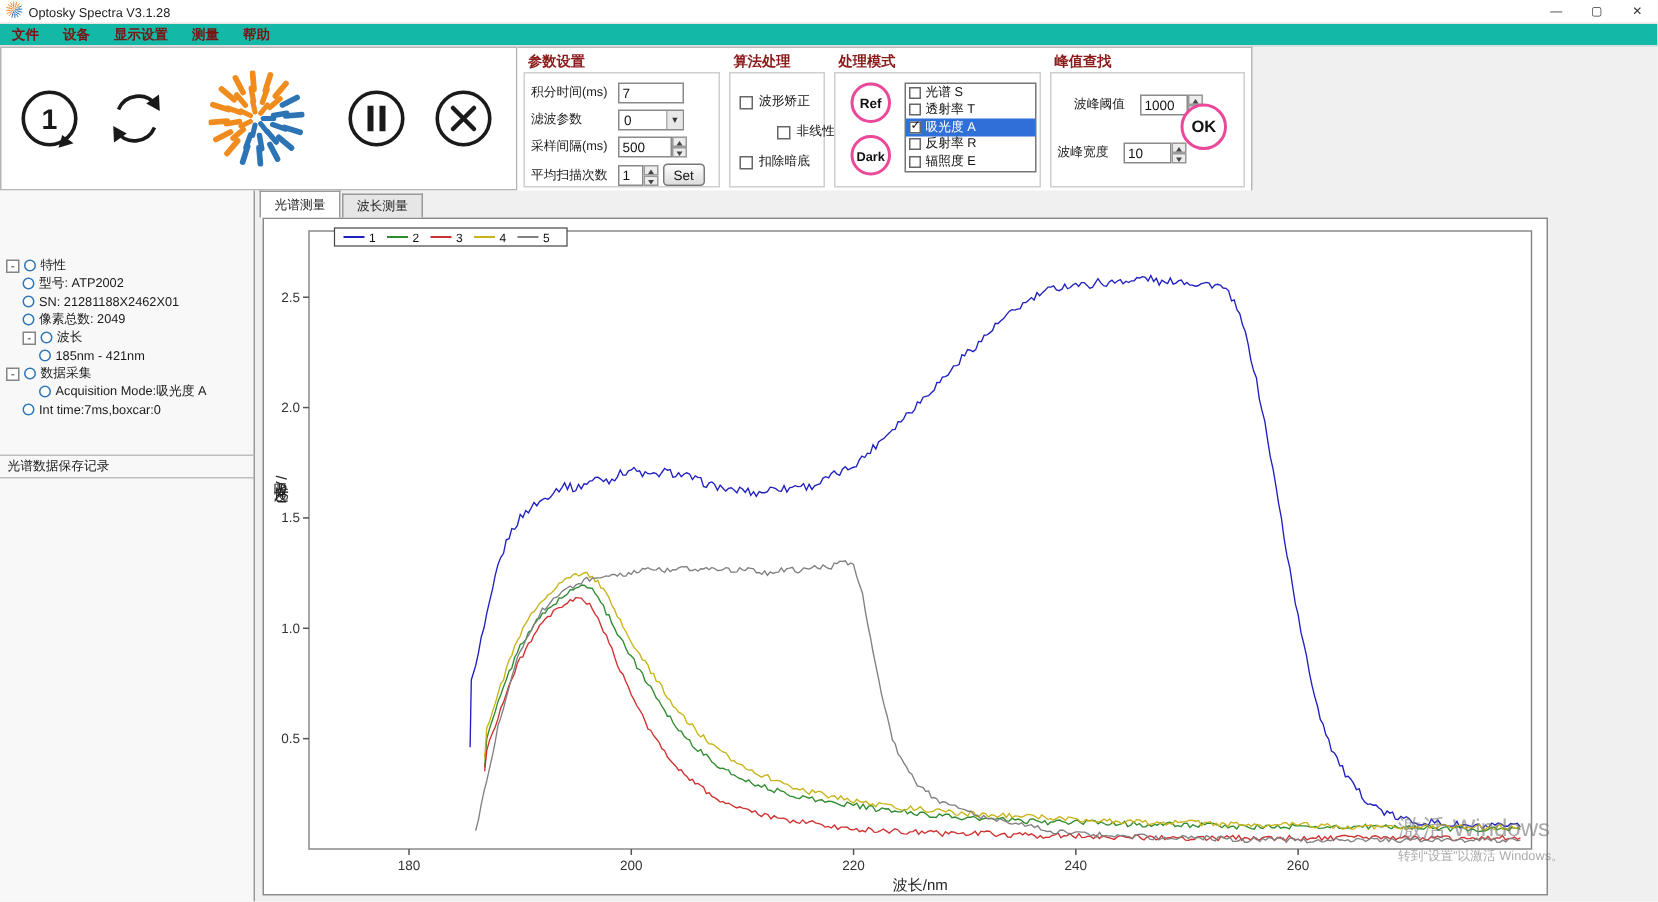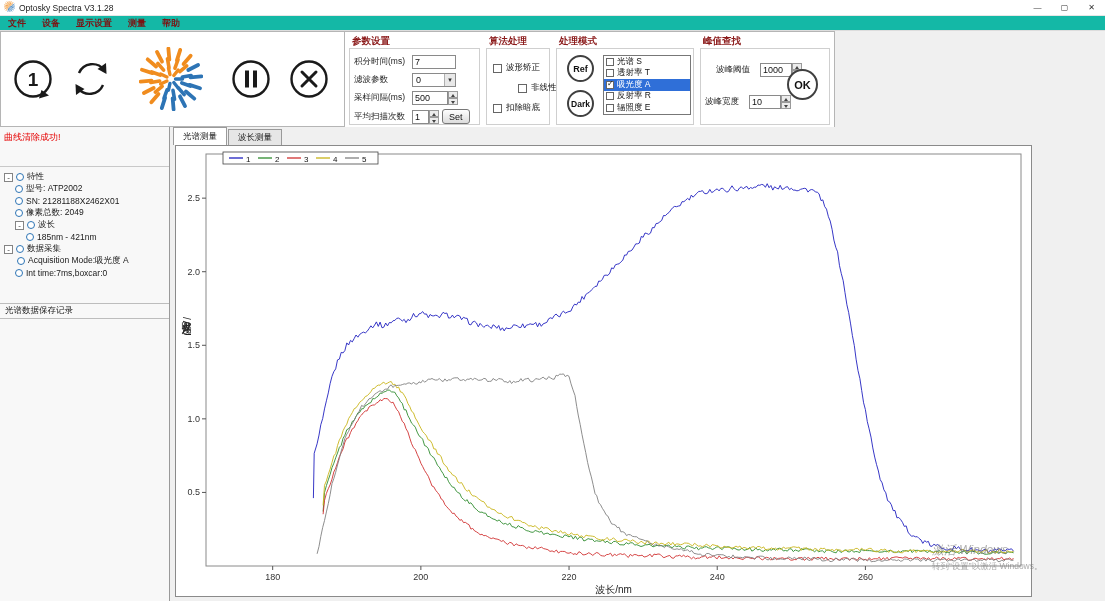--- a/index.html
+++ b/index.html
@@ -40,21 +40,21 @@
   .pselect{width:44px;height:14px;border:1px solid #8a8a8a;background:#fff;display:inline-flex;align-items:center;}
   .selval{flex:1;padding-left:3px;font-size:9px;}
   .selarrow{width:11px;height:100%;background:#e8e8e8;border-left:1px solid #b0b0b0;display:flex;align-items:center;justify-content:center;font-size:7px;color:#333;}
   .spin{display:inline-flex;flex-direction:column;width:10px;height:14px;flex:none;}
   .spin i{display:block;height:7px;border:1px solid #9a9a9a;background:#ececec;position:relative;}
   .spin i.up::after{content:"";position:absolute;left:2px;top:2px;border-left:2px solid transparent;border-right:2px solid transparent;border-bottom:3px solid #444;}
   .spin i.dn::after{content:"";position:absolute;left:2px;top:2px;border-left:2px solid transparent;border-right:2px solid transparent;border-top:3px solid #444;}
   .setbtn{margin-left:3px;height:15px;padding:0 6px;font-size:9px;border:1px solid #777;border-radius:3px;background:linear-gradient(#fefefe,#dcdcdc);color:#111;}
   .algo-row{position:absolute;left:6px;display:flex;align-items:center;font-size:8.5px;white-space:nowrap;}
   .acb{width:9px;height:9px;border:1px solid #666;background:#fff;margin-right:4px;flex:none;position:relative;}
-  .circle-btn{position:absolute;border:2px solid #404040;border-radius:50%;background:#fff;display:flex;align-items:center;justify-content:center;font-weight:bold;font-size:9px;color:#111;}
+  .circle-btn{position:absolute;border:2px solid #ec4899;border-radius:50%;background:#fff;display:flex;align-items:center;justify-content:center;font-weight:bold;font-size:9px;color:#111;}
   .ref{left:10px;top:6px;width:27px;height:27px;}
   .dark{left:10px;top:41px;width:27px;height:27px;font-size:8.5px;}
   .ok{left:86px;top:20px;width:31px;height:31px;font-size:11px;}
   .modelist{position:absolute;left:46px;top:6px;width:88px;height:60px;border:1px solid #777;background:#fff;overflow:hidden;}
   .mode-item{height:11.5px;display:flex;align-items:center;padding-left:2px;font-size:8.5px;white-space:nowrap;}
   .mode-item.selected{background:#2f6fd8;color:#fff;}
   .mcb{width:8px;height:8px;border:1px solid #666;background:#fff;margin-right:3px;flex:none;position:relative;}
   .mcb.checked::after{content:"✓";position:absolute;left:0;top:-2.5px;font-size:8px;color:#111;}
 
   
@@ -69,21 +69,21 @@
 
   
   .main{position:absolute;left:170px;top:127px;width:935px;height:474px;background:#f0f0f0;}
   .tabbar{position:absolute;left:0;top:0;height:18px;display:flex;align-items:flex-end;padding-left:3px;z-index:3;}
   .tab{height:16px;line-height:15px;padding:0 9px;font-size:8.5px;border:1px solid #9a9a9a;border-bottom:none;background:#e6e6e6;margin-right:1px;color:#222;}
   .tab.active{background:#fff;height:18px;line-height:17px;}
   .chart-box{position:absolute;left:5px;top:18px;width:857px;height:452px;background:#fff;border:1px solid #8a8a8a;}
   .chart-box svg{display:block;}
   .y-label{position:absolute;left:3px;top:168px;writing-mode:vertical-rl;text-orientation:mixed;font-size:10px;color:#222;letter-spacing:1px;}
   .watermark{position:absolute;left:756px;top:396px;color:rgba(118,118,118,0.62);text-align:left;white-space:nowrap;}
-  .watermark .l1{font-size:12px;font-style:italic;}
+  .watermark .l1{font-size:16px;}
   .watermark .l2{font-size:8.5px;margin-top:2px;text-align:center;}
 </style>
 </head>
 <body>
 
 <div class="titlebar">
   <span class="app-icon">
     <svg id="appicon-svg" width="11" height="11" viewBox="0 0 64 64">
         <line x1="36.5" y1="32" x2="43.5" y2="32" stroke="#2d74b5" stroke-width="3.4" stroke-linecap="round"></line>
         <line x1="34.8057041083643" y1="35.51824167110613" x2="39.17013272137544" y2="40.99106204838235" stroke="#2d74b5" stroke-width="3.4" stroke-linecap="round"></line>
@@ -312,23 +312,20 @@
               <i class="dn"></i>
             </span>
         </div>
         <div class="circle-btn ok">OK</div>
       </div>
     </div>
   </div>
 </div>
 
 <div class="sidebar">
-  <div class="status-area">
-    <span class="status-msg">曲线清除成功!</span>
-  </div>
   <div class="tree">
       <div class="tree-row" style="padding-left: 4px;">
         <span class="expander">-</span>
         <span class="node-icon"></span>
         <span>特性</span>
       </div>
       <div class="tree-row" style="padding-left: 15px;">
         <span class="node-icon"></span>
         <span>型号: ATP2002</span>
       </div>
@@ -347,21 +344,21 @@
       </div>
       <div class="tree-row" style="padding-left: 26px;">
         <span class="node-icon"></span>
         <span>185nm - 421nm</span>
       </div>
       <div class="tree-row" style="padding-left: 4px;">
         <span class="expander">-</span>
         <span class="node-icon"></span>
         <span>数据采集</span>
       </div>
-      <div class="tree-row" style="padding-left: 17px;">
+      <div class="tree-row" style="padding-left: 26px;">
         <span class="node-icon"></span>
         <span>Acquisition Mode:吸光度 A</span>
       </div>
       <div class="tree-row" style="padding-left: 15px;">
         <span class="node-icon"></span>
         <span>Int time:7ms,boxcar:0</span>
       </div>
     </div>
   <div class="save-record">
     <span>光谱数据保存记录</span>

